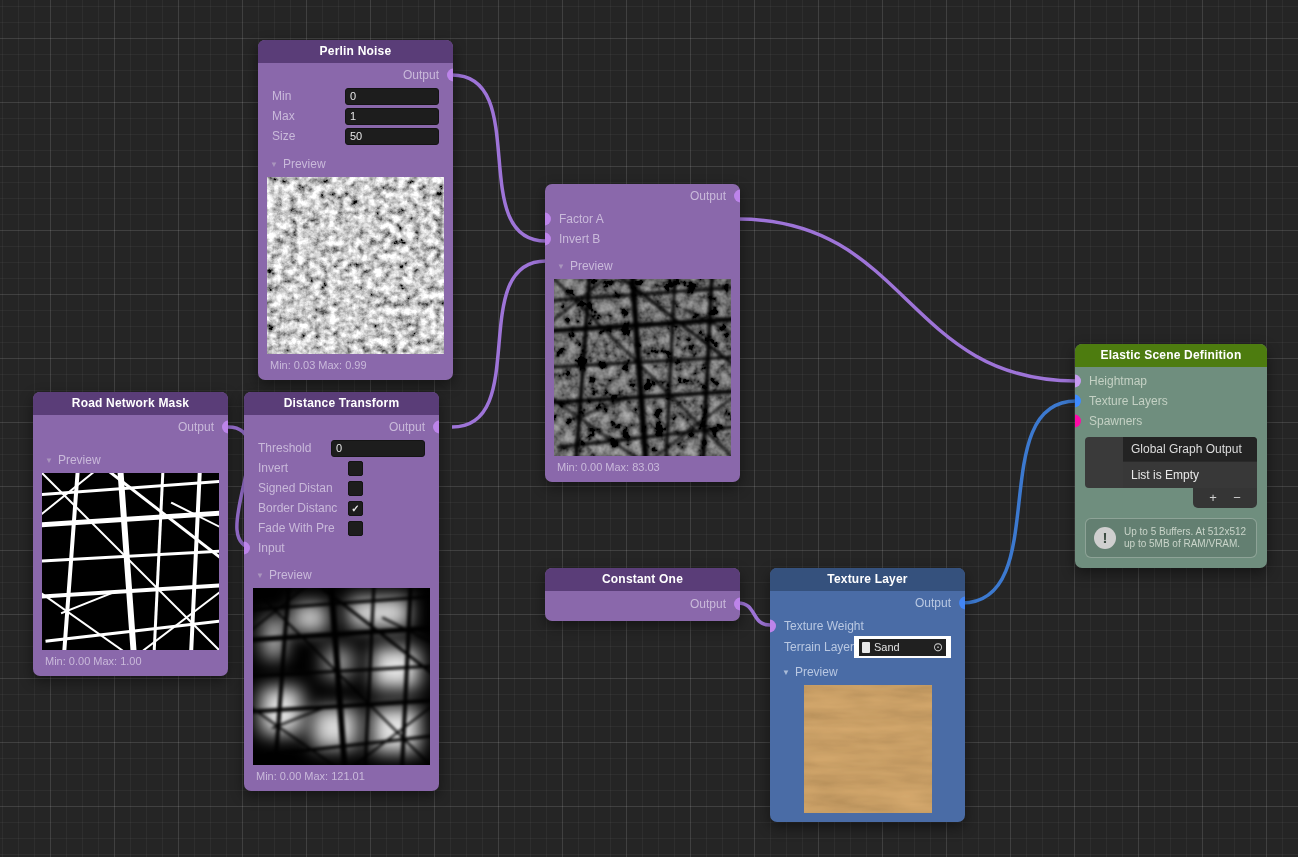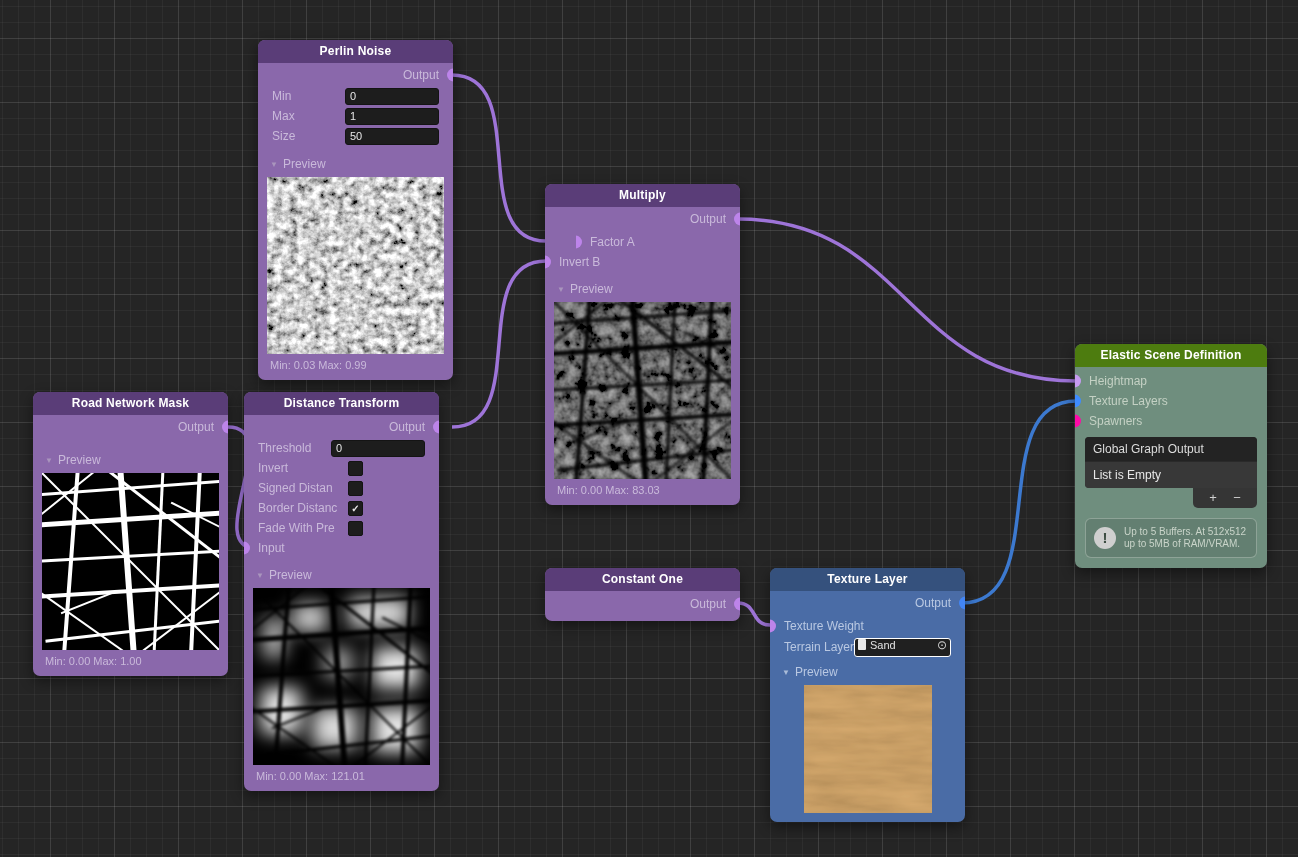--- a/index.html
+++ b/index.html
@@ -65,27 +65,27 @@
     color:#e8e8e8;font-size:10px;font-weight:bold;line-height:13px;text-align:center;
   }
   .fold{display:flex;align-items:center;gap:5px;height:18px;padding:0 12px;}
   .fold .tri{color:#a995bd;font-size:8px;}
   .blue .fold .tri{color:#a9bbd8;}
   .preview-img{display:block;margin:4px auto 0 auto;background:#000;}
   .stats{height:16px;line-height:16px;padding:0 12px;font-size:11px;margin-top:3px;}
 
   .objfield{
     margin-left:auto;width:92px;height:17px;background:#202020;
-    border:1px solid #ffffff;border-radius:3px;display:flex;
+    border:5px solid #ffffff;border-radius:3px;display:flex;align-items:center;
     color:#e2e2e2;font-size:11px;padding:0 3px;gap:4px;
   }
   .asset-ico{width:8px;height:11px;background:#e8e8e8;border-radius:1px;flex:none;}
   .picker{margin-left:auto;color:#cfcfcf;font-size:12px;line-height:12px;}
 
-  .listbox{margin:6px 10px 0 10px;background:#3a3a3a;border-radius:4px 4px 0 4px;overflow:hidden;}
+  .listbox{margin:6px 10px 0 10px;background:#3a3a3a;border-radius:4px 4px 0 4px;overflow:hidden;padding-left:38px;}
   .listbox .lhead{background:#232323;color:#dcdcdc;font-size:12px;height:24px;line-height:24px;padding:0 8px;}
   .listbox .lrow{background:#383838;color:#e8e8e8;font-size:12px;height:26px;line-height:26px;padding:0 8px;border-top:1px solid #2a2a2a;}
   .listbtns{
     margin:0 10px 0 auto;width:64px;height:20px;background:#353535;
     border-radius:0 0 5px 5px;display:flex;align-items:center;justify-content:space-evenly;
   }
   .listbtns span{color:#d0d0d0;font-size:13px;line-height:20px;cursor:default;}
 
   .infobox{
     margin:10px 10px 0 10px;border:1px solid rgba(220,230,220,.35);
@@ -262,26 +262,25 @@
         <rect x="120" y="120" width="46" height="44" opacity=".9"></rect>
         <rect x="70" y="60" width="30" height="30" opacity=".6"></rect>
       </g>
       <use href="#roadLines" stroke="#000" filter="url(#blur15px)"></use>
     </svg>
     <div class="stats lbl">Min: 0.00 Max: 121.01</div>
     <div style="height:7px"></div>
   </div>
 
   <div class="node purple" style="left:545px;top:184px;width:195px;">
-    <div class="node-header">Multiply</div>
-    <div class="row out">
-      <span class="lbl">Output</span>
-      <span class="port right p-purple"></span>
-    </div>
-    <div class="row" style="margin-top:2px;margin-left:31px;">
+    <div class="row out">
+      <span class="lbl">Output</span>
+      <span class="port right p-purple"></span>
+    </div>
+    <div class="row" style="margin-top:2px;">
       <span class="port left p-purple"></span>
       <span class="lbl">Factor A</span>
     </div>
     <div class="row">
       <span class="port left p-purple"></span>
       <span class="lbl">Invert B</span>
     </div>
     <div class="fold" style="margin-top:8px;">
       <span class="tri">▼</span>
       <span class="lbl">Preview</span>

